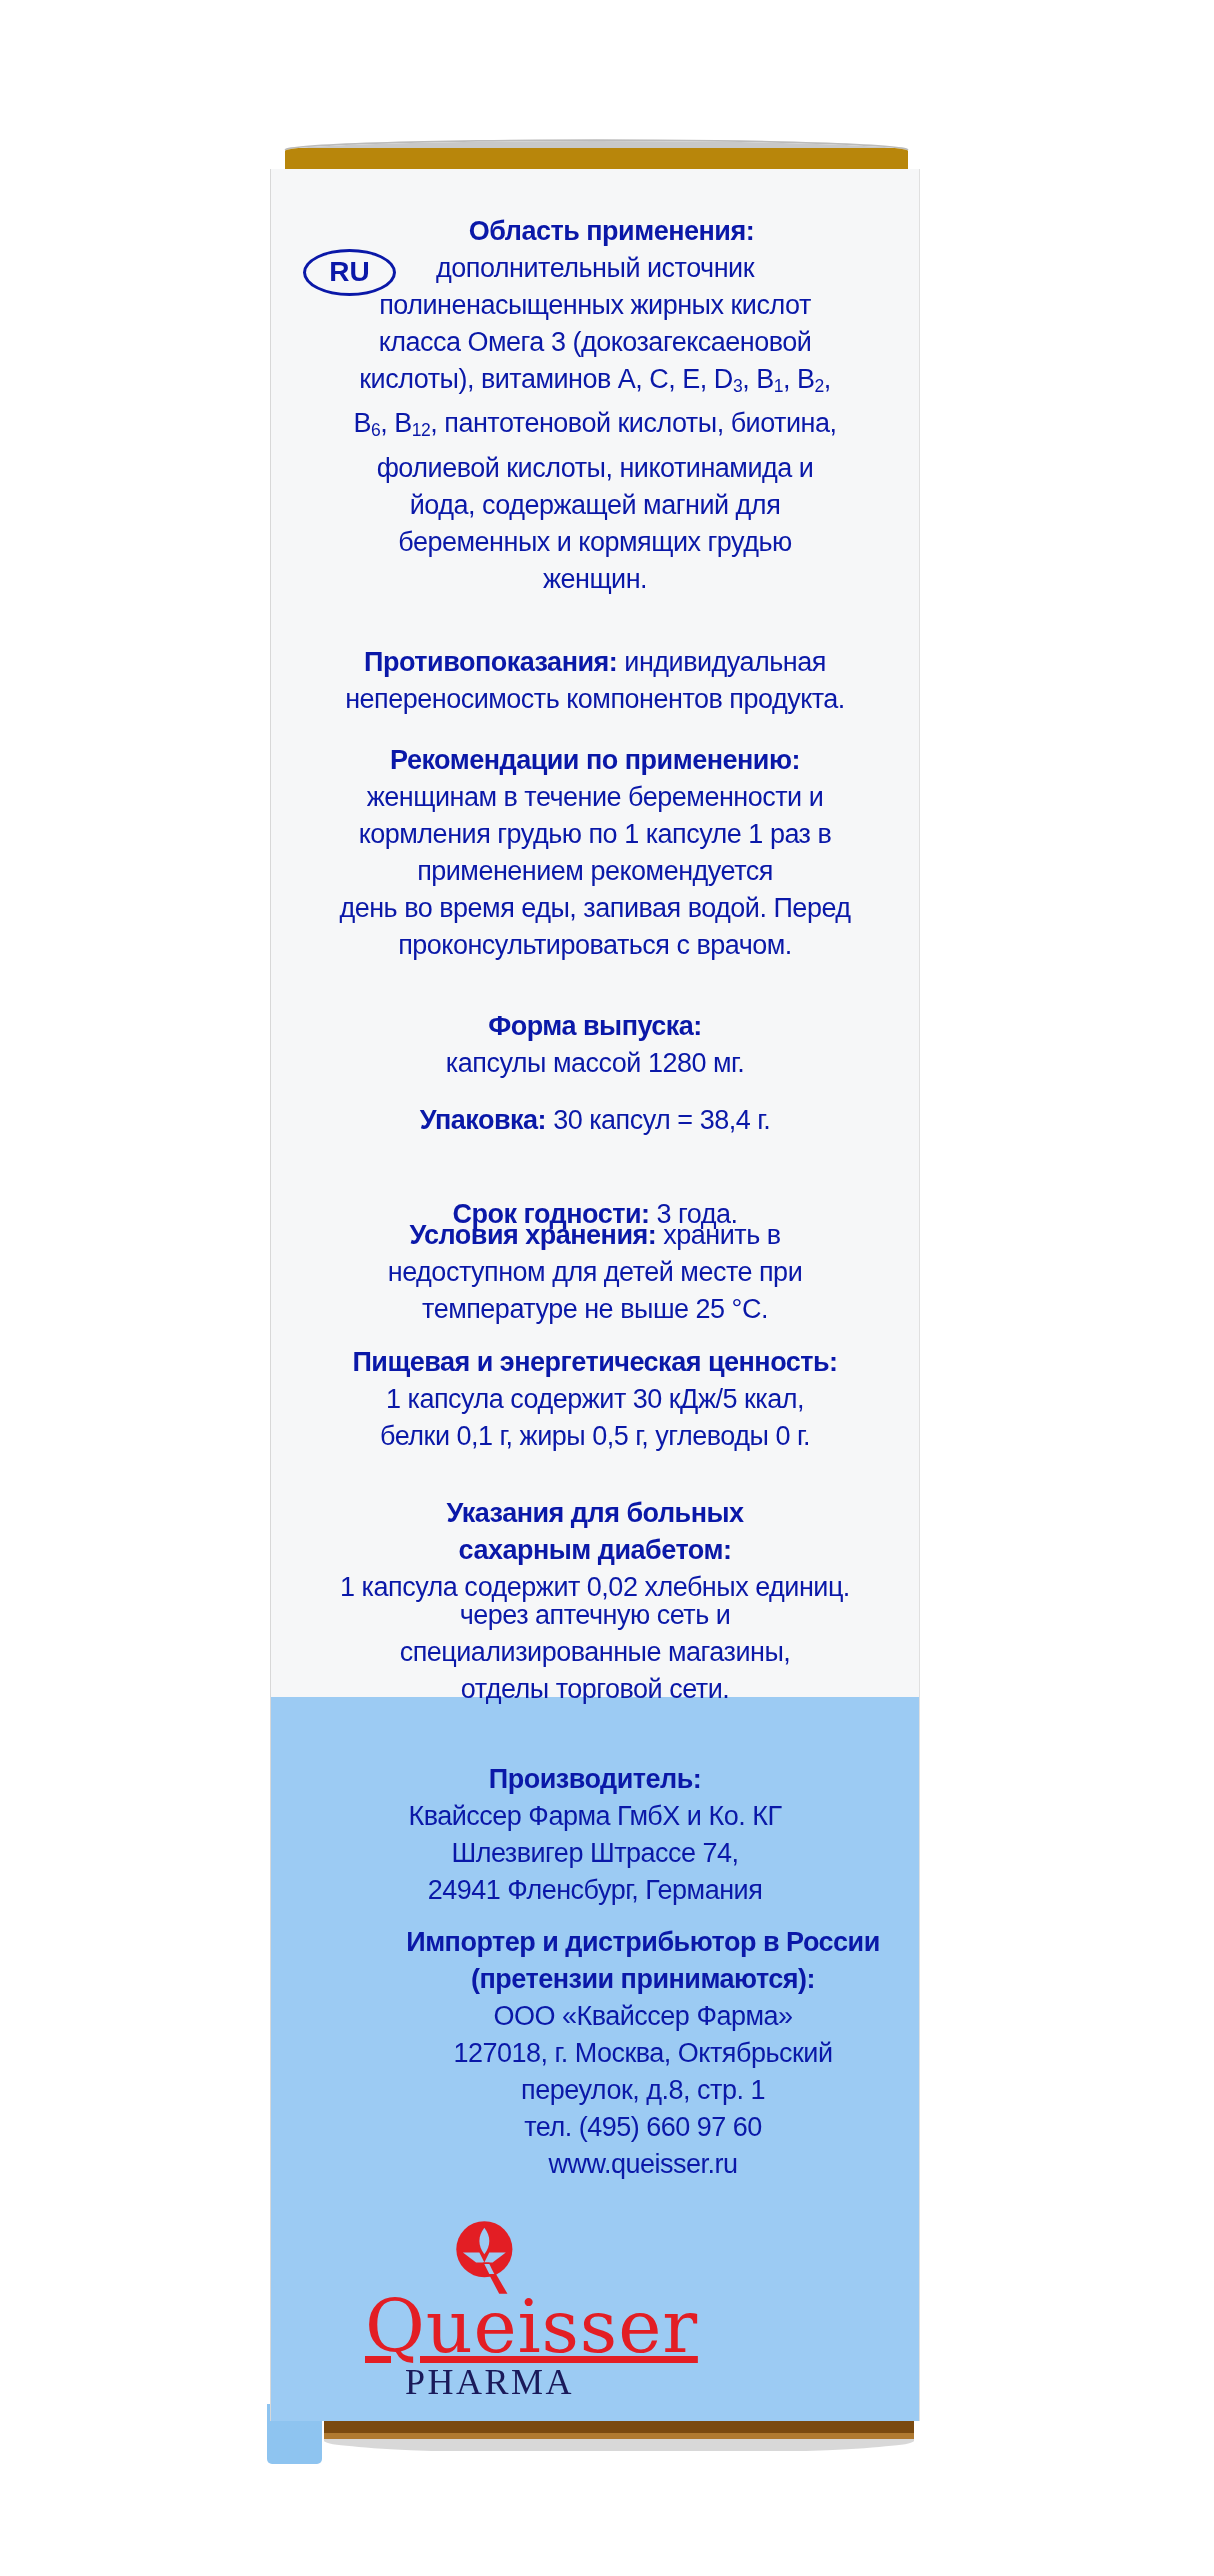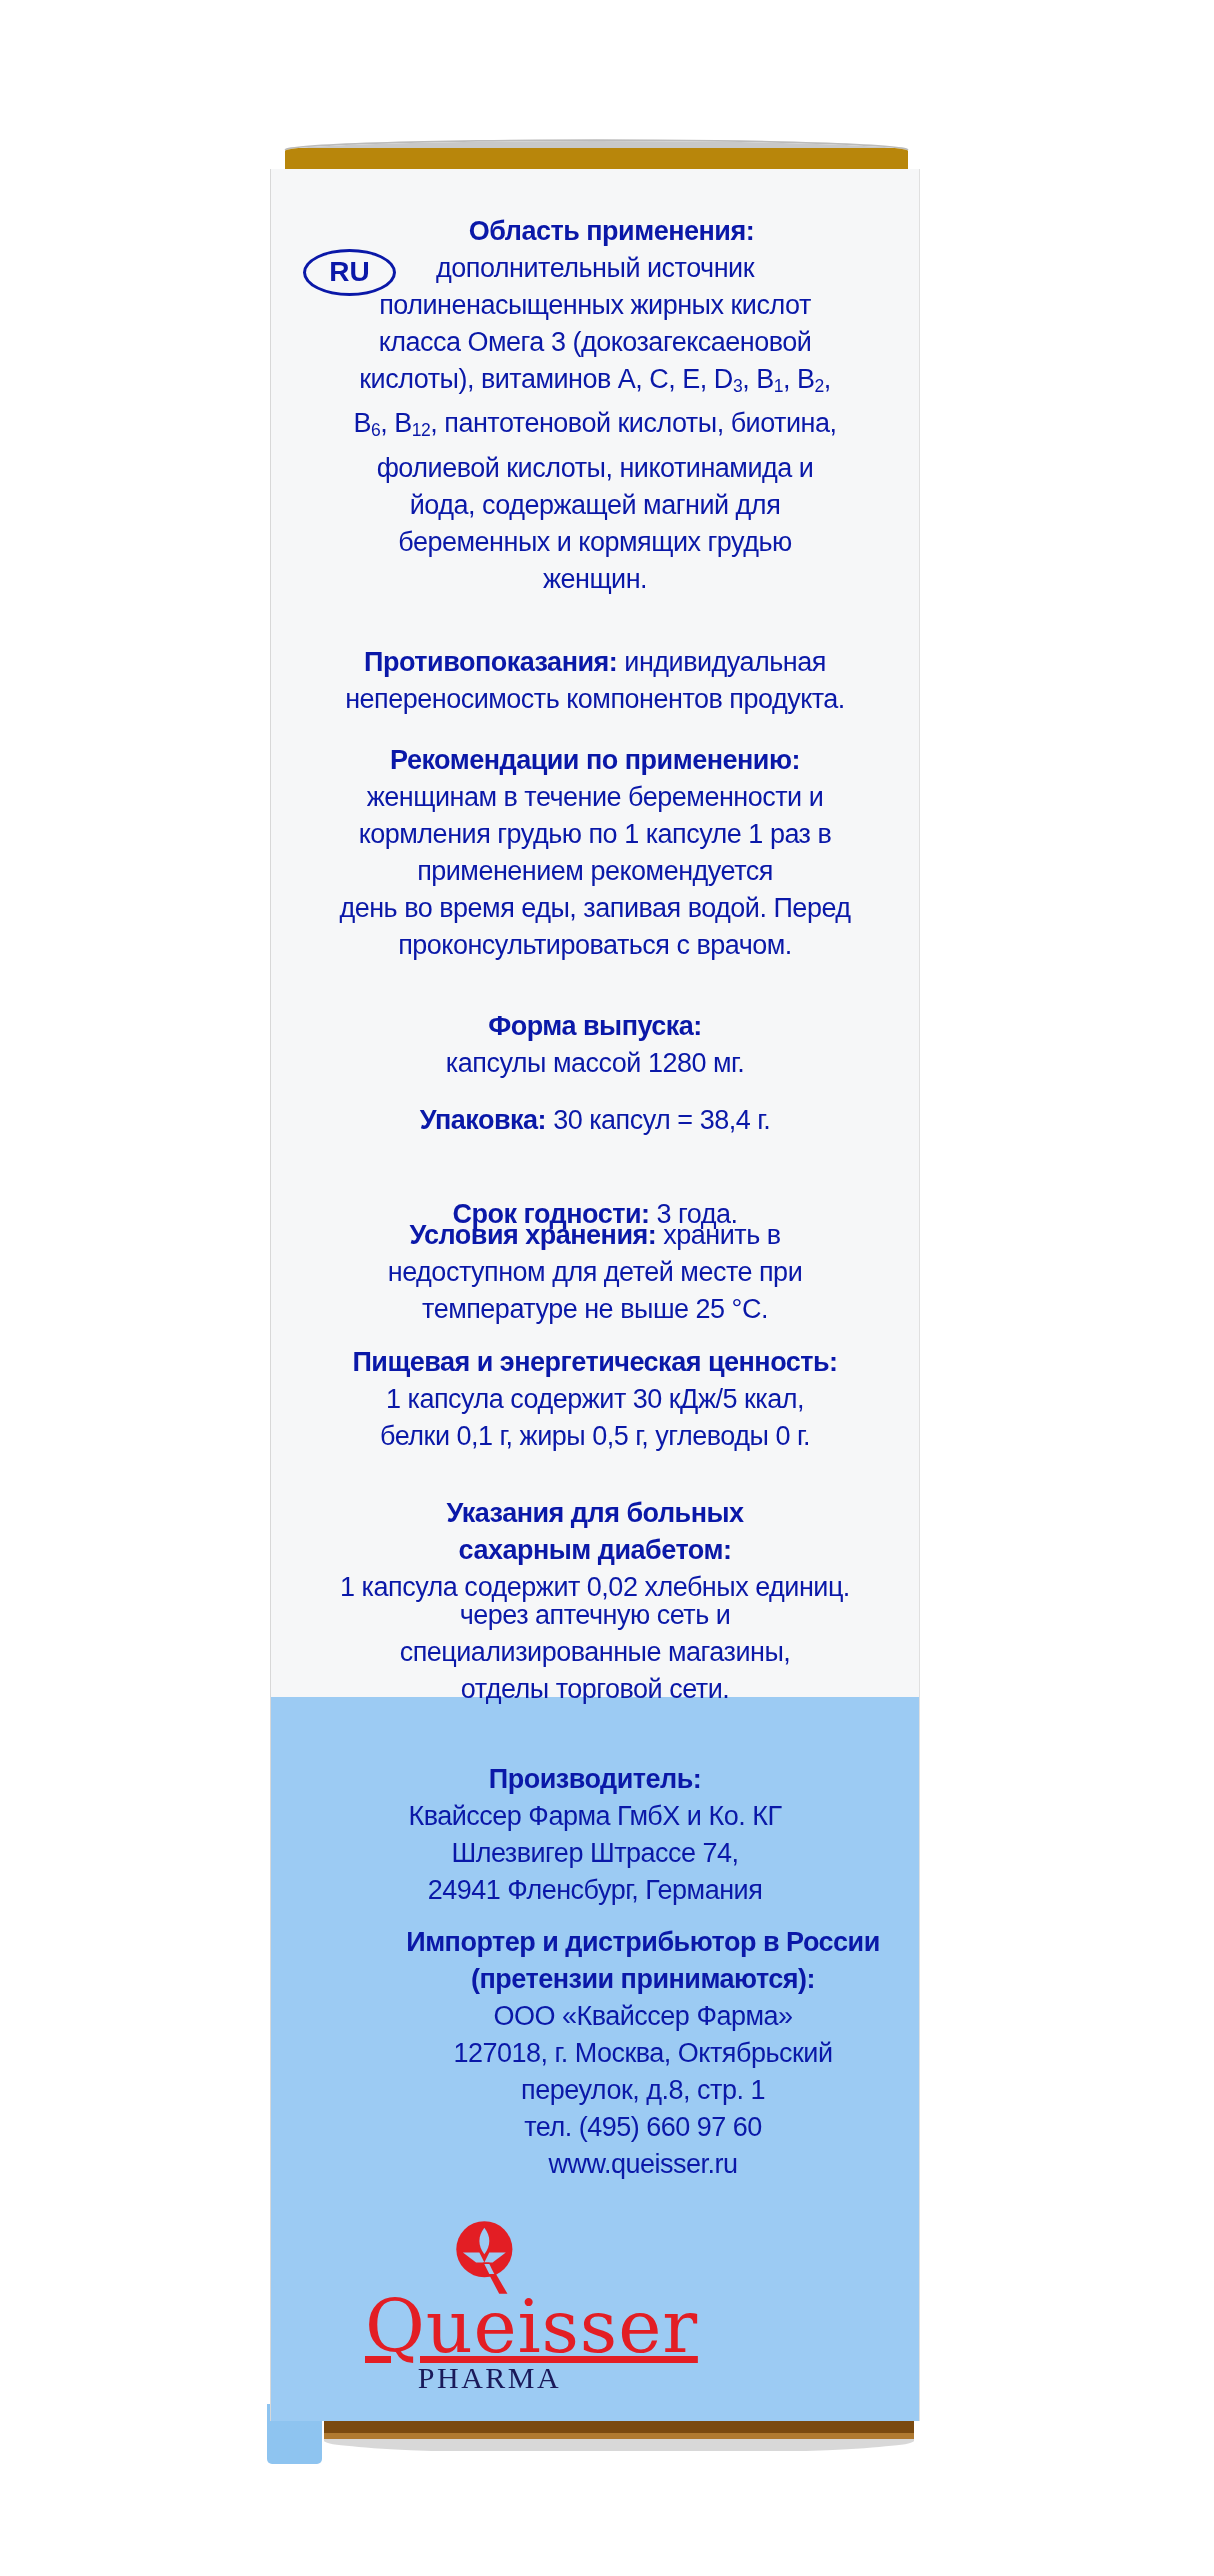--- a/index.html
+++ b/index.html
@@ -56,21 +56,21 @@
     position: absolute; left: 453px; top: 2216px; width: 66px; height: 83px;
   }
   .brand-name {
     position: absolute; left: 365px; top: 2294px; width: 249px; text-align: center;
     color: #e31e24; font-family: "DejaVu Serif", "Liberation Serif", serif;
     font-size: 73px; line-height: 66px; letter-spacing: 0.8px; text-decoration: underline;
   }
   .brand-sub {
     position: absolute; left: 365px; top: 2361px; width: 249px; text-align: center;
     color: #1a1a5a; font-family: "Liberation Serif", "DejaVu Serif", serif;
-    font-size: 30px; letter-spacing: 2.5px;
+    font-size: 36px; letter-spacing: 2.5px;
   }
 </style>
 </head>
 <body>
 
 <div class="top-flap"></div>
 <div class="bottom-tab"></div>
 <div class="bottom-flap"></div>
 
 <div class="box">

